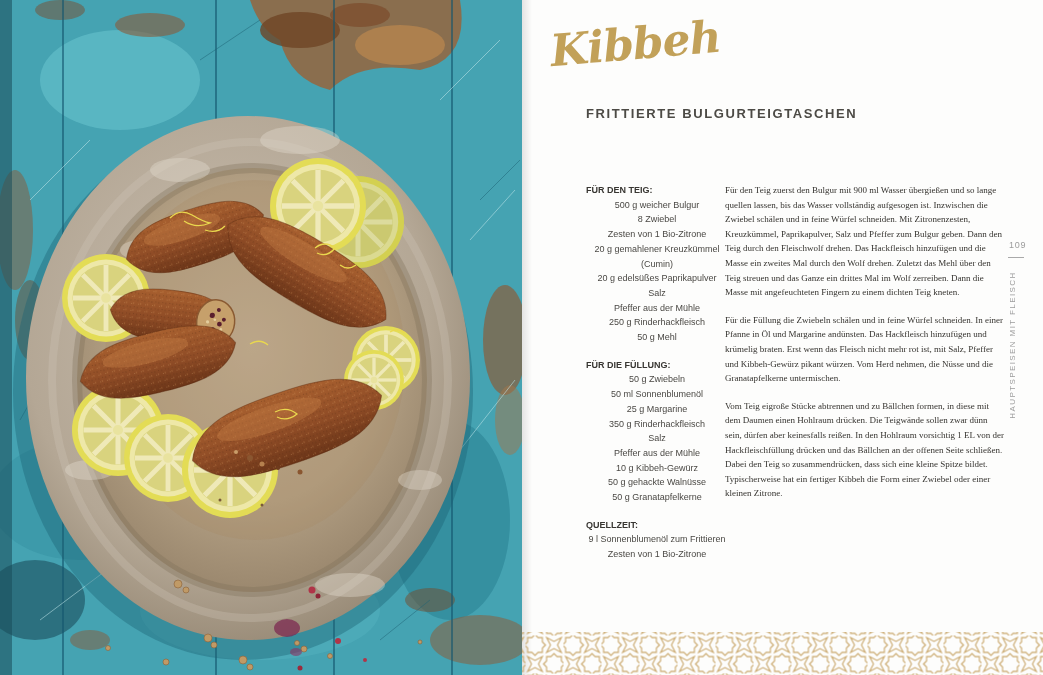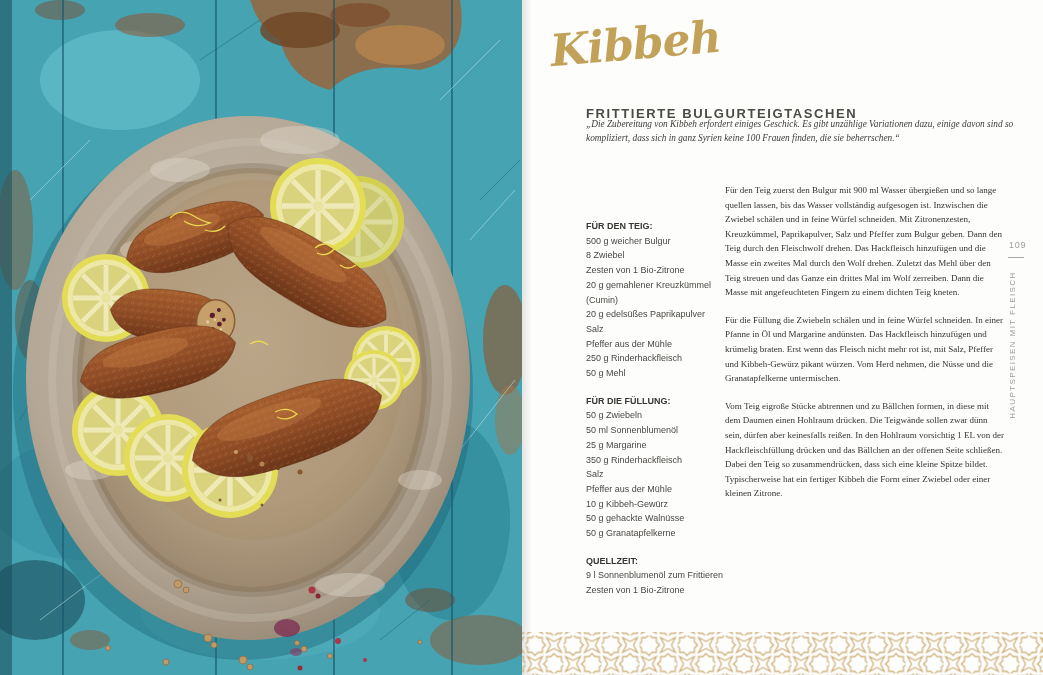--- a/index.html
+++ b/index.html
@@ -15,24 +15,24 @@
           font-family:"DejaVu Serif",serif;font-style:italic;font-weight:bold;
           font-size:44px;color:#c2a159;transform:rotate(-5deg);letter-spacing:-1px;}
   .recipe-title{position:absolute;left:64px;top:90px;font-size:13px;font-weight:700;
           letter-spacing:1.6px;color:#4c4a45;margin-top:16px;}
   .quote{position:absolute;left:64px;top:117px;width:434px;
           font-family:"Liberation Serif",serif;font-style:italic;font-size:9.3px;
           line-height:14px;color:#3d3b37;}
   .meta{position:absolute;left:64px;top:161px;display:flex;gap:16px;
           font-size:8.8px;font-weight:700;letter-spacing:.9px;color:#c49550;}
   .ingredients{position:absolute;left:64px;top:183px;width:142px;
-          font-size:9px;line-height:14.7px;color:#4a4844;margin-top:36px;}
+          font-size:9px;line-height:14.7px;color:#4a4844;}
   .ing-group{margin-bottom:13px;}
   .ing-heading{font-weight:700;color:#383632;}
-  .ing-item{white-space:nowrap;}
+  .ing-item{white-space:nowrap;text-align:center;}
   .steps{position:absolute;left:203px;top:183px;width:284px;
           font-family:"Liberation Serif",serif;font-size:9px;line-height:14.6px;color:#35332f;}
   .steps p{margin:0 4px 13px 0;}
   .page-number{position:absolute;left:487px;top:240px;font-size:9px;letter-spacing:.8px;color:#9c9c9c;}
   .page-rule{position:absolute;left:486px;top:257px;width:16px;height:1px;background:#a9a9a9;}
   .side-label{position:absolute;left:407px;top:339px;width:170px;height:12px;
           transform:rotate(-90deg);text-align:center;font-size:8px;
           letter-spacing:1.4px;color:#9c9c9c;}
   .border-pattern{position:absolute;left:0;bottom:0;width:521px;height:43px;}
 </style>
@@ -244,21 +244,20 @@
         </g>
       </g>
     </svg>
   </div>
 
   <div class="recipe-page">
     <div class="gutter"></div>
 
     <div class="script-title">Kibbeh</div>
     <div class="recipe-title">FRITTIERTE BULGURTEIGTASCHEN</div>
-    <div class="quote">„Die Zubereitung von Kibbeh erfordert einiges Geschick. Es gibt unzählige Variationen dazu, einige davon sind so kompliziert, dass sich in ganz Syrien keine 100 Frauen finden, die sie beherrschen.“</div>
 
 
     <div class="ingredients">
       <div class="ing-group">
         <div class="ing-heading">FÜR DEN TEIG:</div>
         <div>
             <div class="ing-item">500 g weicher Bulgur</div>
             <div class="ing-item">8 Zwiebel</div>
             <div class="ing-item">Zesten von 1 Bio-Zitrone</div>
             <div class="ing-item">20 g gemahlener Kreuzkümmel</div>

